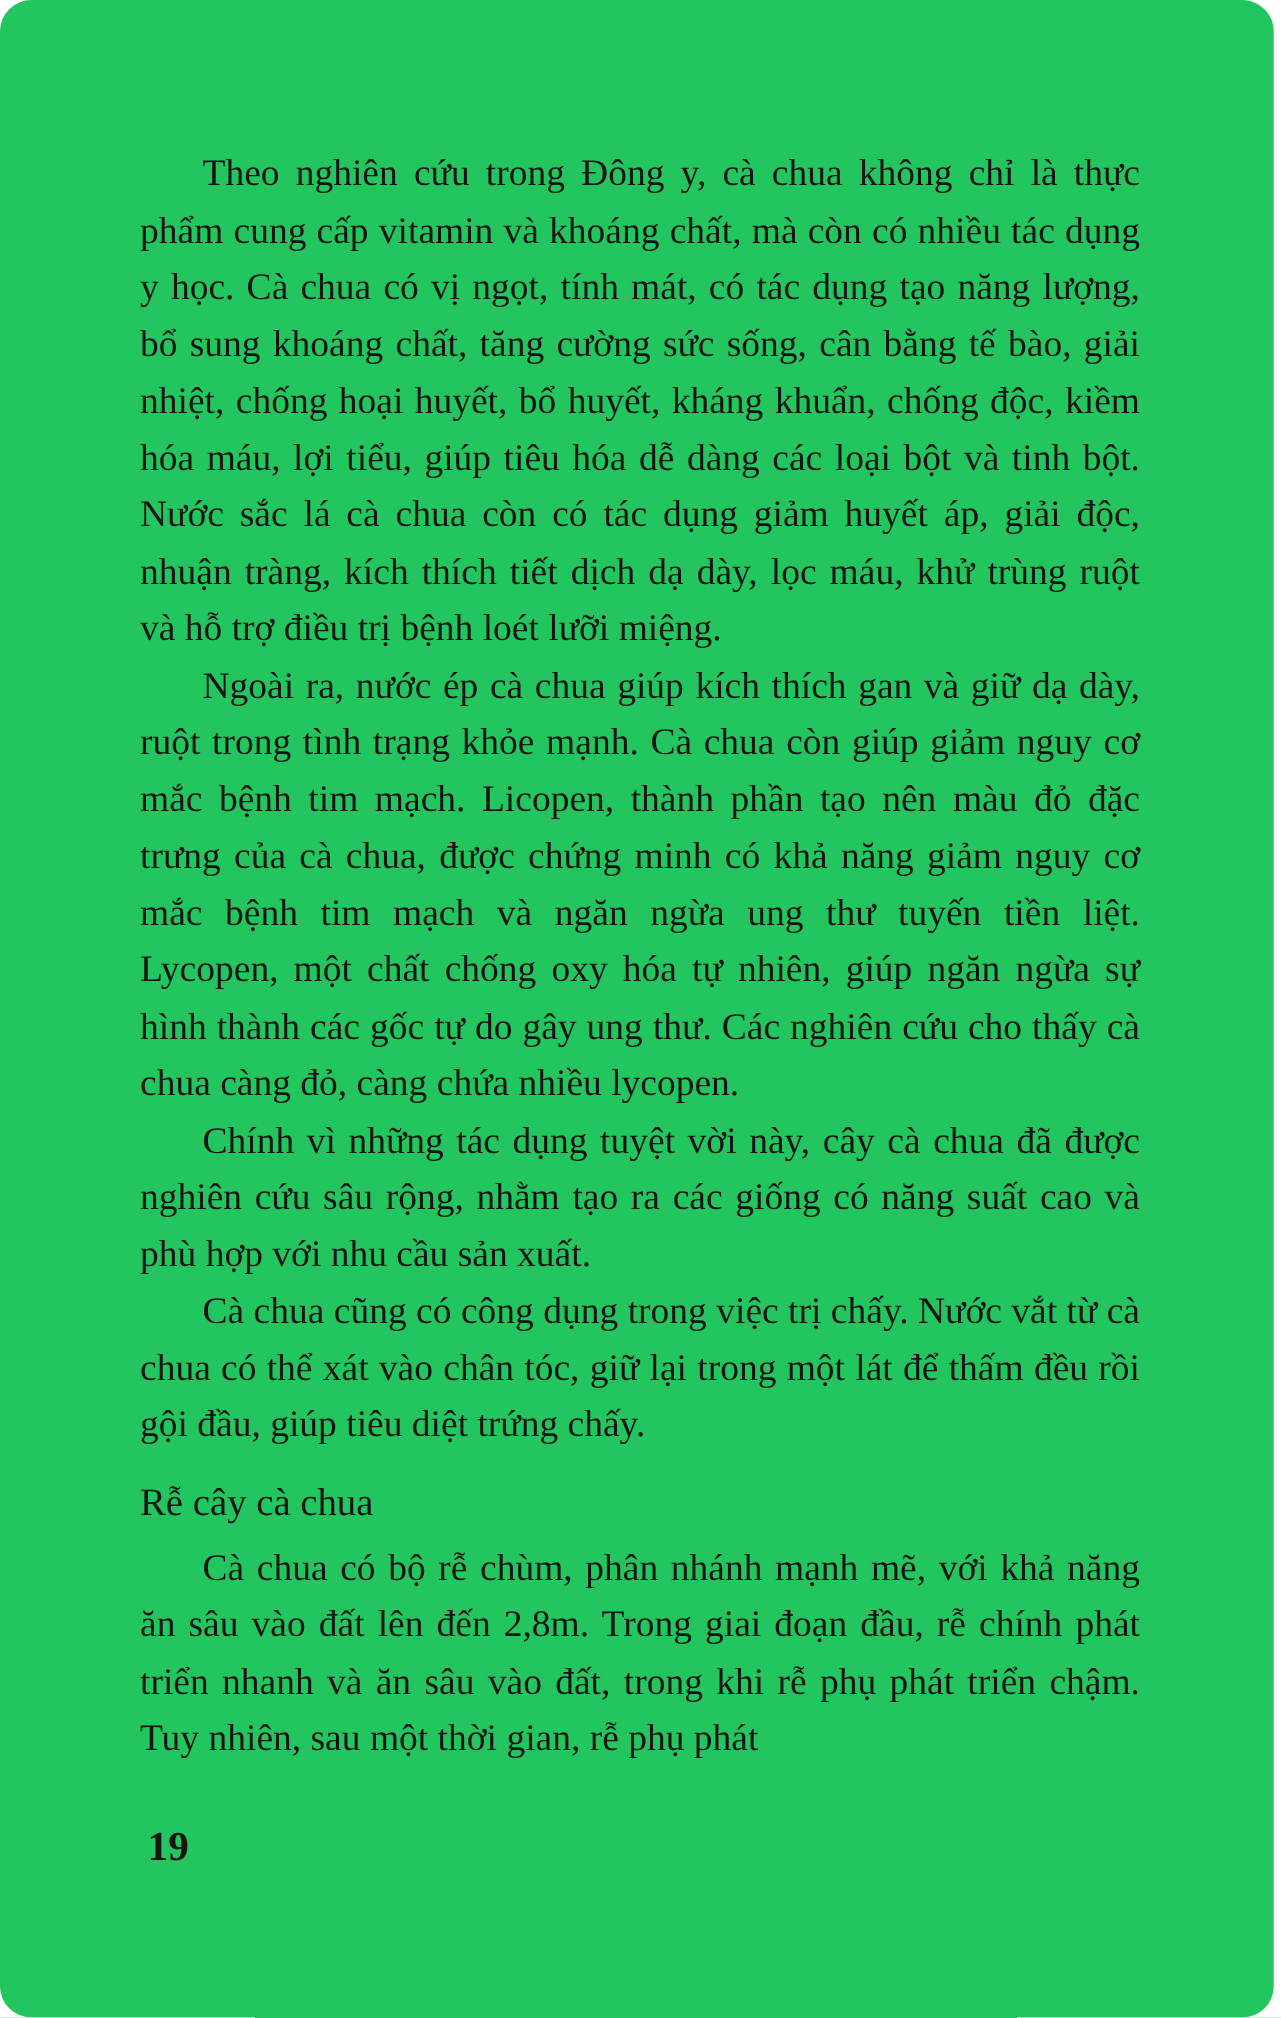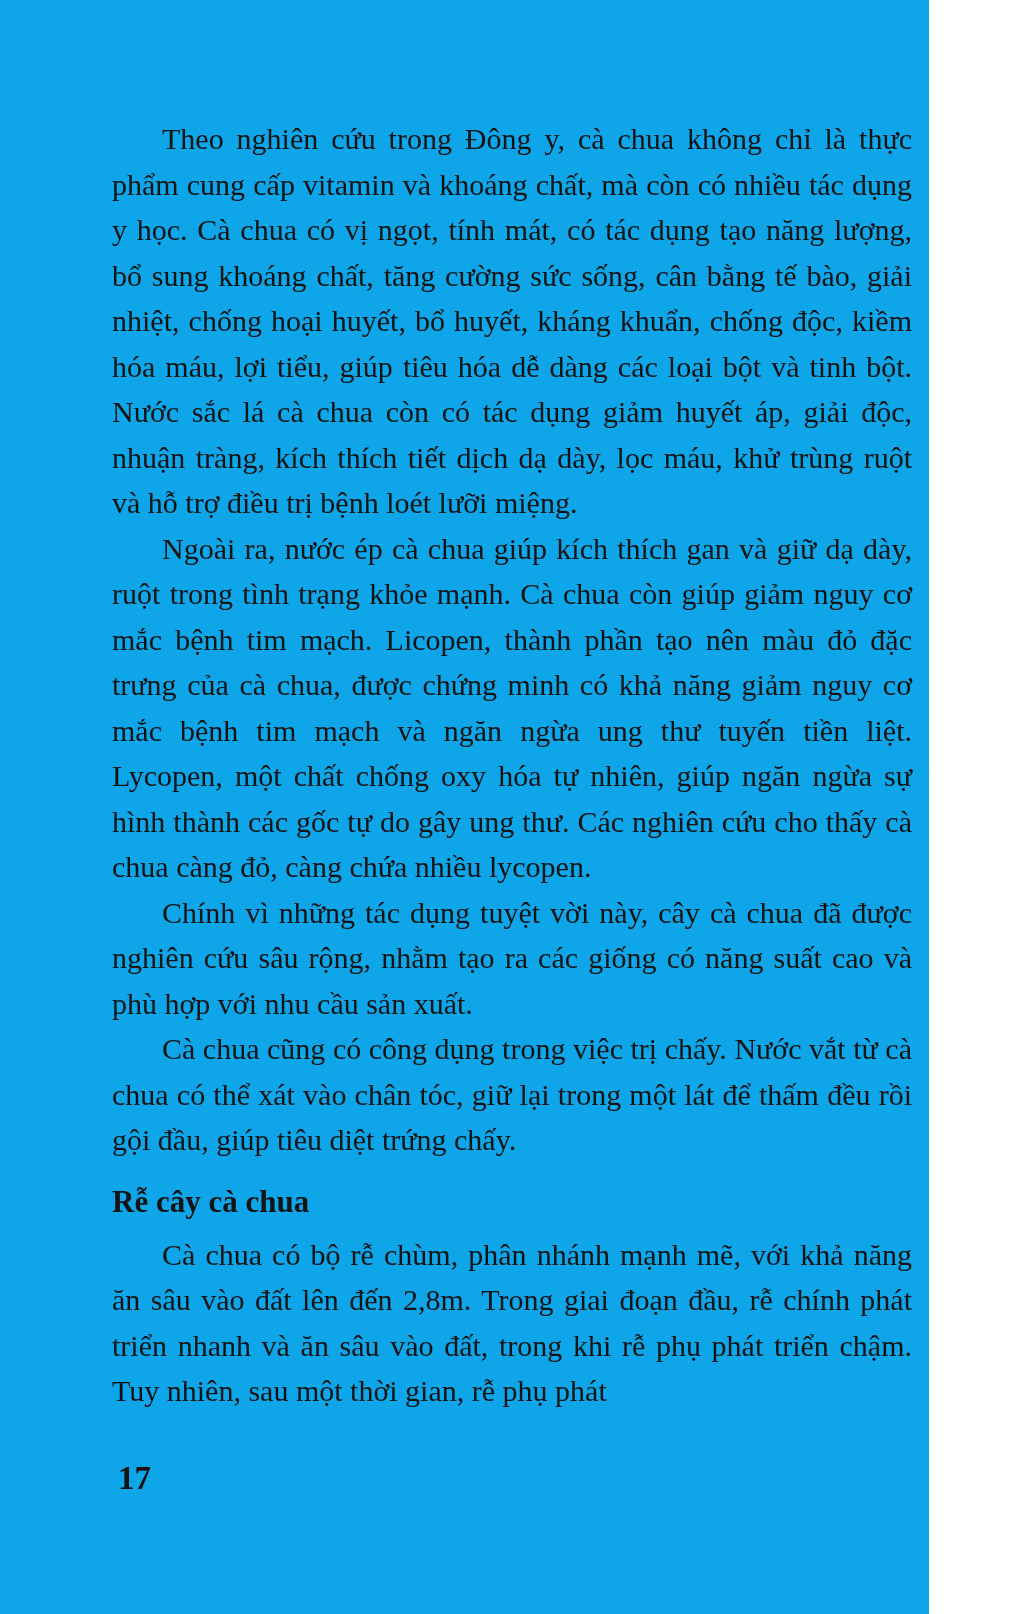--- a/index.html
+++ b/index.html
@@ -2,46 +2,47 @@
 <html lang="vi"><head>
 <meta charset="utf-8">
 <style>
   html, body {
     margin: 0;
     padding: 0;
     background: #ffffff;
   }
   .page {
     position: relative;
-    width: 929px;
+    width: 1019px;
     height: 1614px;
-    background: #0ea5e9;
+    background: #22c55e;
     overflow: hidden;
     font-family: "Liberation Serif", "DejaVu Serif", serif;
     color: #141414;
+    border-radius: 25px;
   }
   .text-block {
     position: absolute;
     left: 112px;
     top: 116px;
     width: 800px;
     font-size: 30px;
     line-height: 45.5px;
     text-align: justify;
   }
   .text-block p {
     margin: 0;
     padding: 0;
     text-indent: 50px;
   }
   .text-block h2 {
     margin: 16px 0 8px 0;
     padding: 0;
     font-size: 31px;
-    font-weight: bold;
+    font-weight: normal;
     text-indent: 0;
     text-align: left;
     line-height: 45px;
   }
   .page-number {
     position: absolute;
     left: 118px;
     top: 1458px;
     font-size: 33px;
     font-weight: bold;
@@ -53,14 +54,14 @@
 
 <div class="page">
   <div class="text-block">
     <p>Theo nghiên cứu trong Đông y, cà chua không chỉ là thực phẩm cung cấp vitamin và khoáng chất, mà còn có nhiều tác dụng y học. Cà chua có vị ngọt, tính mát, có tác dụng tạo năng lượng, bổ sung khoáng chất, tăng cường sức sống, cân bằng tế bào, giải nhiệt, chống hoại huyết, bổ huyết, kháng khuẩn, chống độc, kiềm hóa máu, lợi tiểu, giúp tiêu hóa dễ dàng các loại bột và tinh bột. Nước sắc lá cà chua còn có tác dụng giảm huyết áp, giải độc, nhuận tràng, kích thích tiết dịch dạ dày, lọc máu, khử trùng ruột và hỗ trợ điều trị bệnh loét lưỡi miệng.</p>
     <p>Ngoài ra, nước ép cà chua giúp kích thích gan và giữ dạ dày, ruột trong tình trạng khỏe mạnh. Cà chua còn giúp giảm nguy cơ mắc bệnh tim mạch. Licopen, thành phần tạo nên màu đỏ đặc trưng của cà chua, được chứng minh có khả năng giảm nguy cơ mắc bệnh tim mạch và ngăn ngừa ung thư tuyến tiền liệt. Lycopen, một chất chống oxy hóa tự nhiên, giúp ngăn ngừa sự hình thành các gốc tự do gây ung thư. Các nghiên cứu cho thấy cà chua càng đỏ, càng chứa nhiều lycopen.</p>
     <p>Chính vì những tác dụng tuyệt vời này, cây cà chua đã được nghiên cứu sâu rộng, nhằm tạo ra các giống có năng suất cao và phù hợp với nhu cầu sản xuất.</p>
     <p>Cà chua cũng có công dụng trong việc trị chấy. Nước vắt từ cà chua có thể xát vào chân tóc, giữ lại trong một lát để thấm đều rồi gội đầu, giúp tiêu diệt trứng chấy.</p>
     <h2>Rễ cây cà chua</h2>
     <p>Cà chua có bộ rễ chùm, phân nhánh mạnh mẽ, với khả năng ăn sâu vào đất lên đến 2,8m. Trong giai đoạn đầu, rễ chính phát triển nhanh và ăn sâu vào đất, trong khi rễ phụ phát triển chậm. Tuy nhiên, sau một thời gian, rễ phụ phát</p>
   </div>
-  <div class="page-number">17</div>
+  <div class="page-number">19</div>
 </div>
 
 </body></html>

